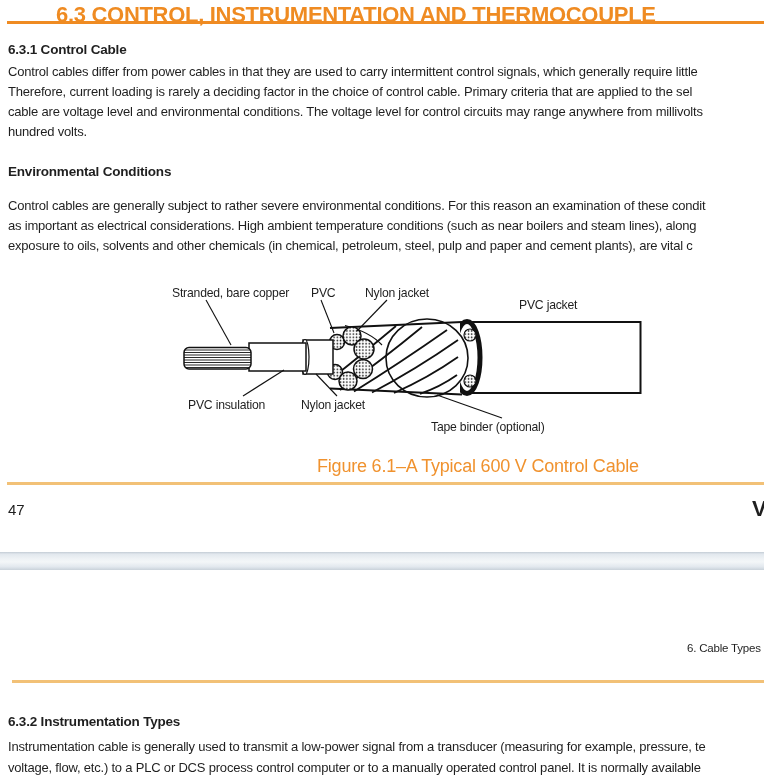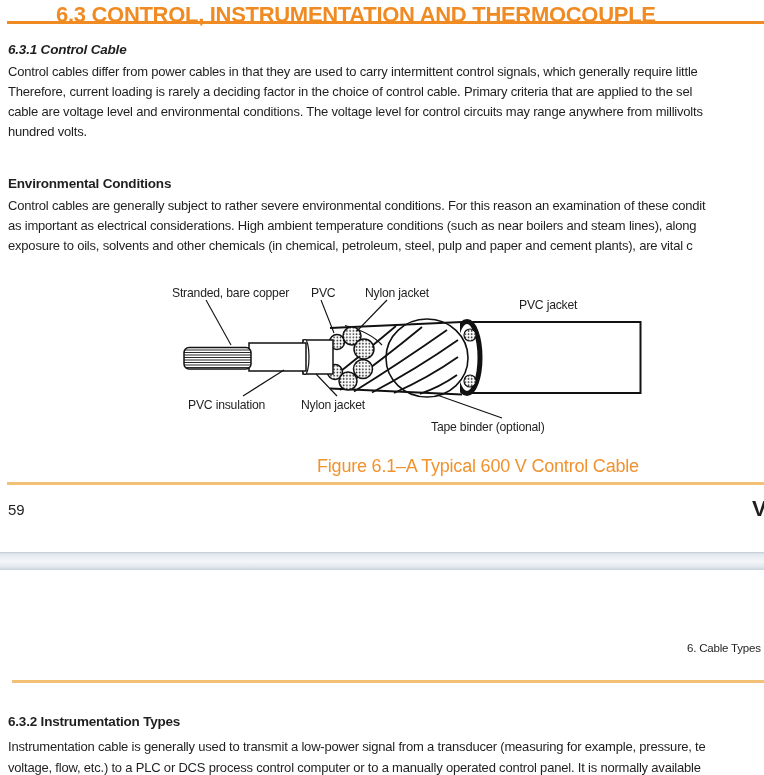--- a/index.html
+++ b/index.html
@@ -33,30 +33,30 @@
     font-size:12.2px;fill:#1f1f1f;letter-spacing:-0.2px;
   }
   .figure-svg{left:0;top:278px;}
 </style>
 </head>
 <body>
 
 <div class="abs sec-heading">6.3 CONTROL, INSTRUMENTATION AND THERMOCOUPLE</div>
 <div class="abs sec-underline"></div>
 
-<div class="abs h2" style="left:8px;top:42px;font-style:italic;">6.3.1 Control Cable</div>
+<div class="abs h2" style="left:8px;top:42px;">6.3.1 Control Cable</div>
 
 <div class="abs para" style="top:62px;">
   <div class="pline">Control cables differ from power cables in that they are used to carry intermittent control signals, which generally require little</div>
   <div class="pline">Therefore, current loading is rarely a deciding factor in the choice of control cable. Primary criteria that are applied to the sel</div>
   <div class="pline">cable are voltage level and environmental conditions. The voltage level for control circuits may range anywhere from millivolts</div>
   <div class="pline">hundred volts.</div>
 </div>
 
-<div class="abs h2" style="left:8px;top:176px;text-align:center;">Environmental Conditions</div>
+<div class="abs h2" style="left:8px;top:164px;text-align:center;">Environmental Conditions</div>
 
 <div class="abs para" style="top:196px;">
   <div class="pline">Control cables are generally subject to rather severe environmental conditions. For this reason an examination of these condit</div>
   <div class="pline">as important as electrical considerations. High ambient temperature conditions (such as near boilers and steam lines), along</div>
   <div class="pline">exposure to oils, solvents and other chemicals (in chemical, petroleum, steel, pulp and paper and cement plants), are vital c</div>
 </div>
 
 <svg class="abs figure-svg" width="764" height="168" viewBox="0 278 764 168">
   <defs>
     <pattern id="stip" width="3.2" height="3.2" patternUnits="userSpaceOnUse">
@@ -138,21 +138,21 @@
   <text x="365" y="297">Nylon jacket</text>
   <text x="519" y="309">PVC jacket</text>
   <text x="188" y="409">PVC insulation</text>
   <text x="301" y="409">Nylon jacket</text>
   <text x="431" y="431">Tape binder (optional)</text>
 </svg>
 
 <div class="abs caption">Figure 6.1–A Typical 600 V Control Cable</div>
 
 <div class="abs tan-rule" style="left:7px;right:0;top:482px;"></div>
-<div class="abs page-num">59</div>
+<div class="abs page-num">47</div>
 <div class="abs logo-frag">V</div>
 
 <div class="abs separator"></div>
 
 <div class="abs running-header">6. Cable Types a</div>
 <div class="abs tan-rule" style="left:12px;right:0;top:680px;"></div>
 
 <div class="abs h2" style="left:8px;top:714px;">6.3.2 Instrumentation Types</div>
 
 <div class="abs para" style="top:735px;">

